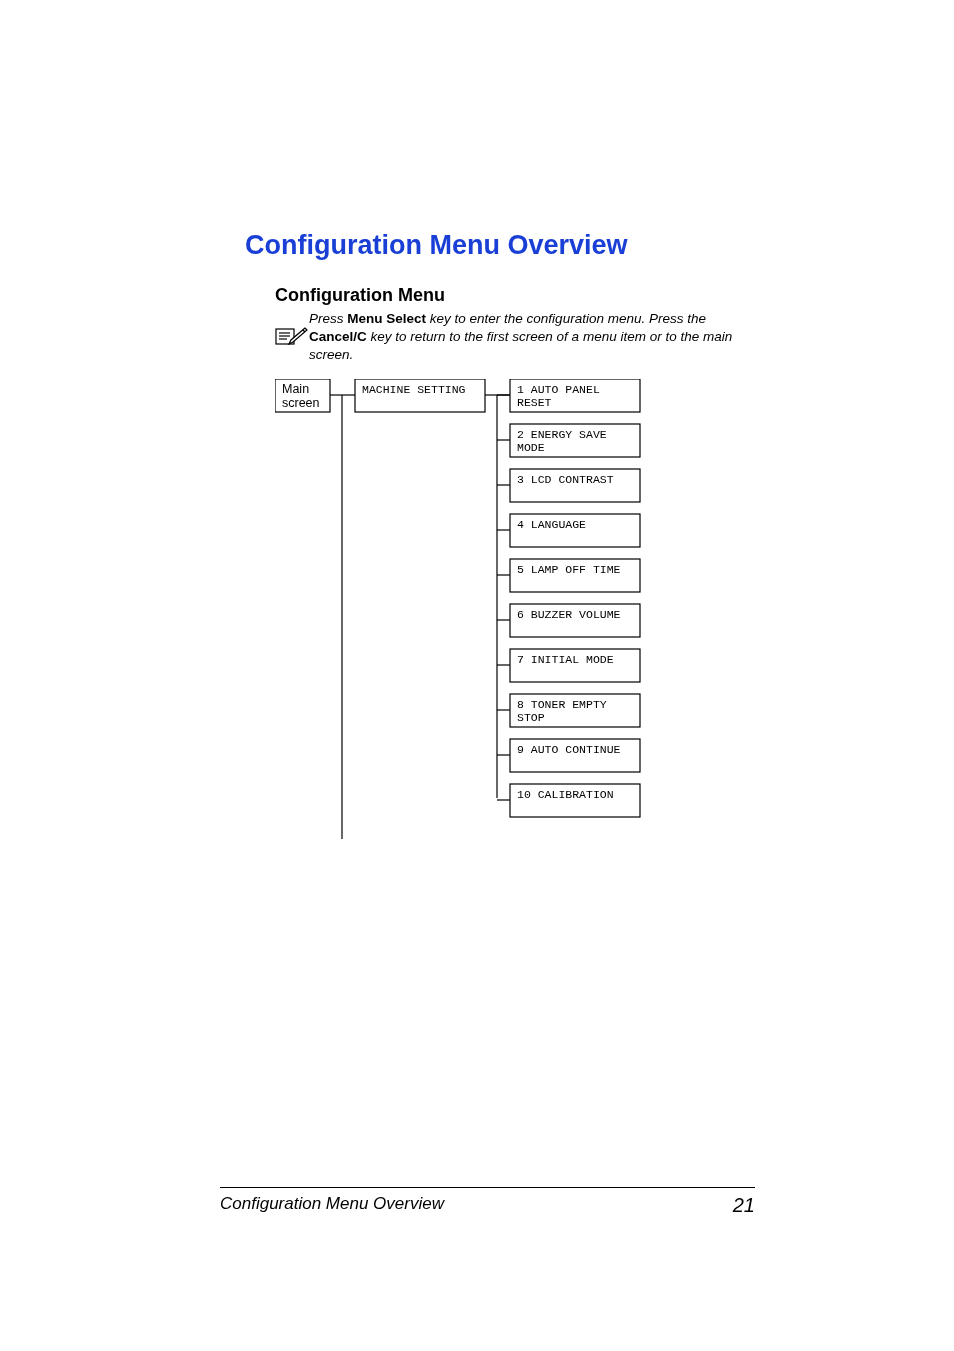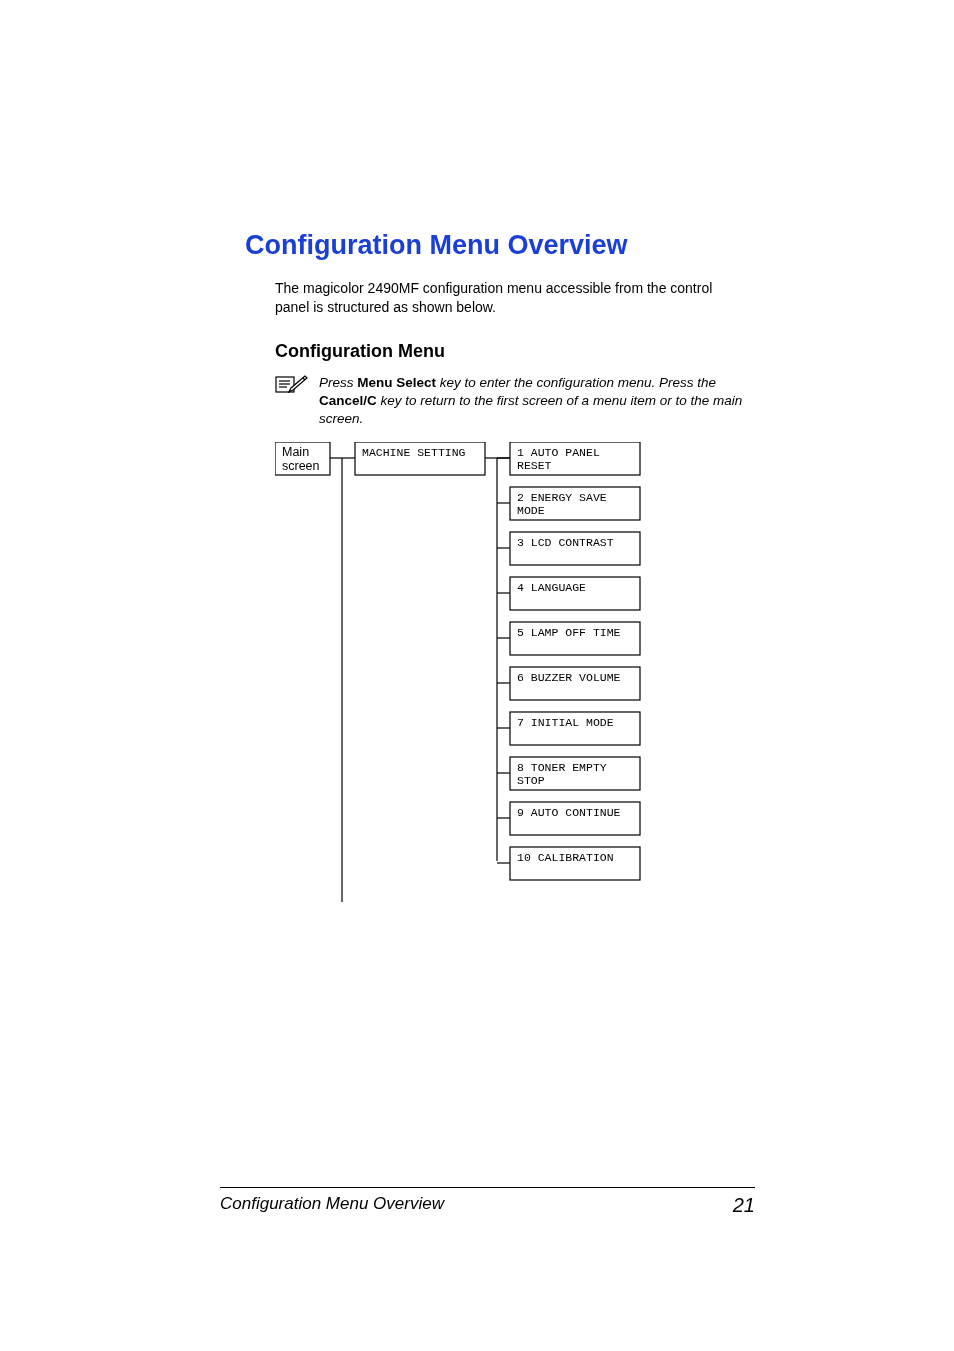--- a/index.html
+++ b/index.html
@@ -31,23 +31,23 @@
     margin-right: 10px;
   }
   .section {
     font-size: 18px;
     font-weight: bold;
     margin-top: 24px;
     margin-left: 30px;
   }
   .note-row {
     display: flex;
-    align-items: flex-start;
-    gap: 10px;
-    margin-top: 12px;
+    align-items: center;
+    gap: 0;
+    margin-top: 4px;
     margin-left: 30px;
   }
   .note-icon {
     flex: 0 0 auto;
     margin-top: 0px;
   }
   .note-text {
     font-size: 13.5px;
     font-style: italic;
     line-height: 1.35;
@@ -105,21 +105,20 @@
     text-align: right;
   }
 </style>
 </head>
 <body>
 
 <div class="page">
 
   <div class="title">Configuration Menu Overview</div>
 
-  <div class="intro">The magicolor 2490MF configuration menu accessible from the control panel is structured as shown below.</div>
 
   <div class="section">Configuration Menu</div>
 
   <div class="note-row">
     <svg class="note-icon" width="34" height="22" viewBox="0 0 34 22">
       <g stroke="#000" stroke-width="1.2" fill="none">
         <rect x="1" y="3" width="18" height="15" fill="#fff"></rect>
         <line x1="4" y1="7" x2="15" y2="7"></line>
         <line x1="4" y1="10" x2="15" y2="10"></line>
         <line x1="4" y1="13" x2="12" y2="13"></line>

